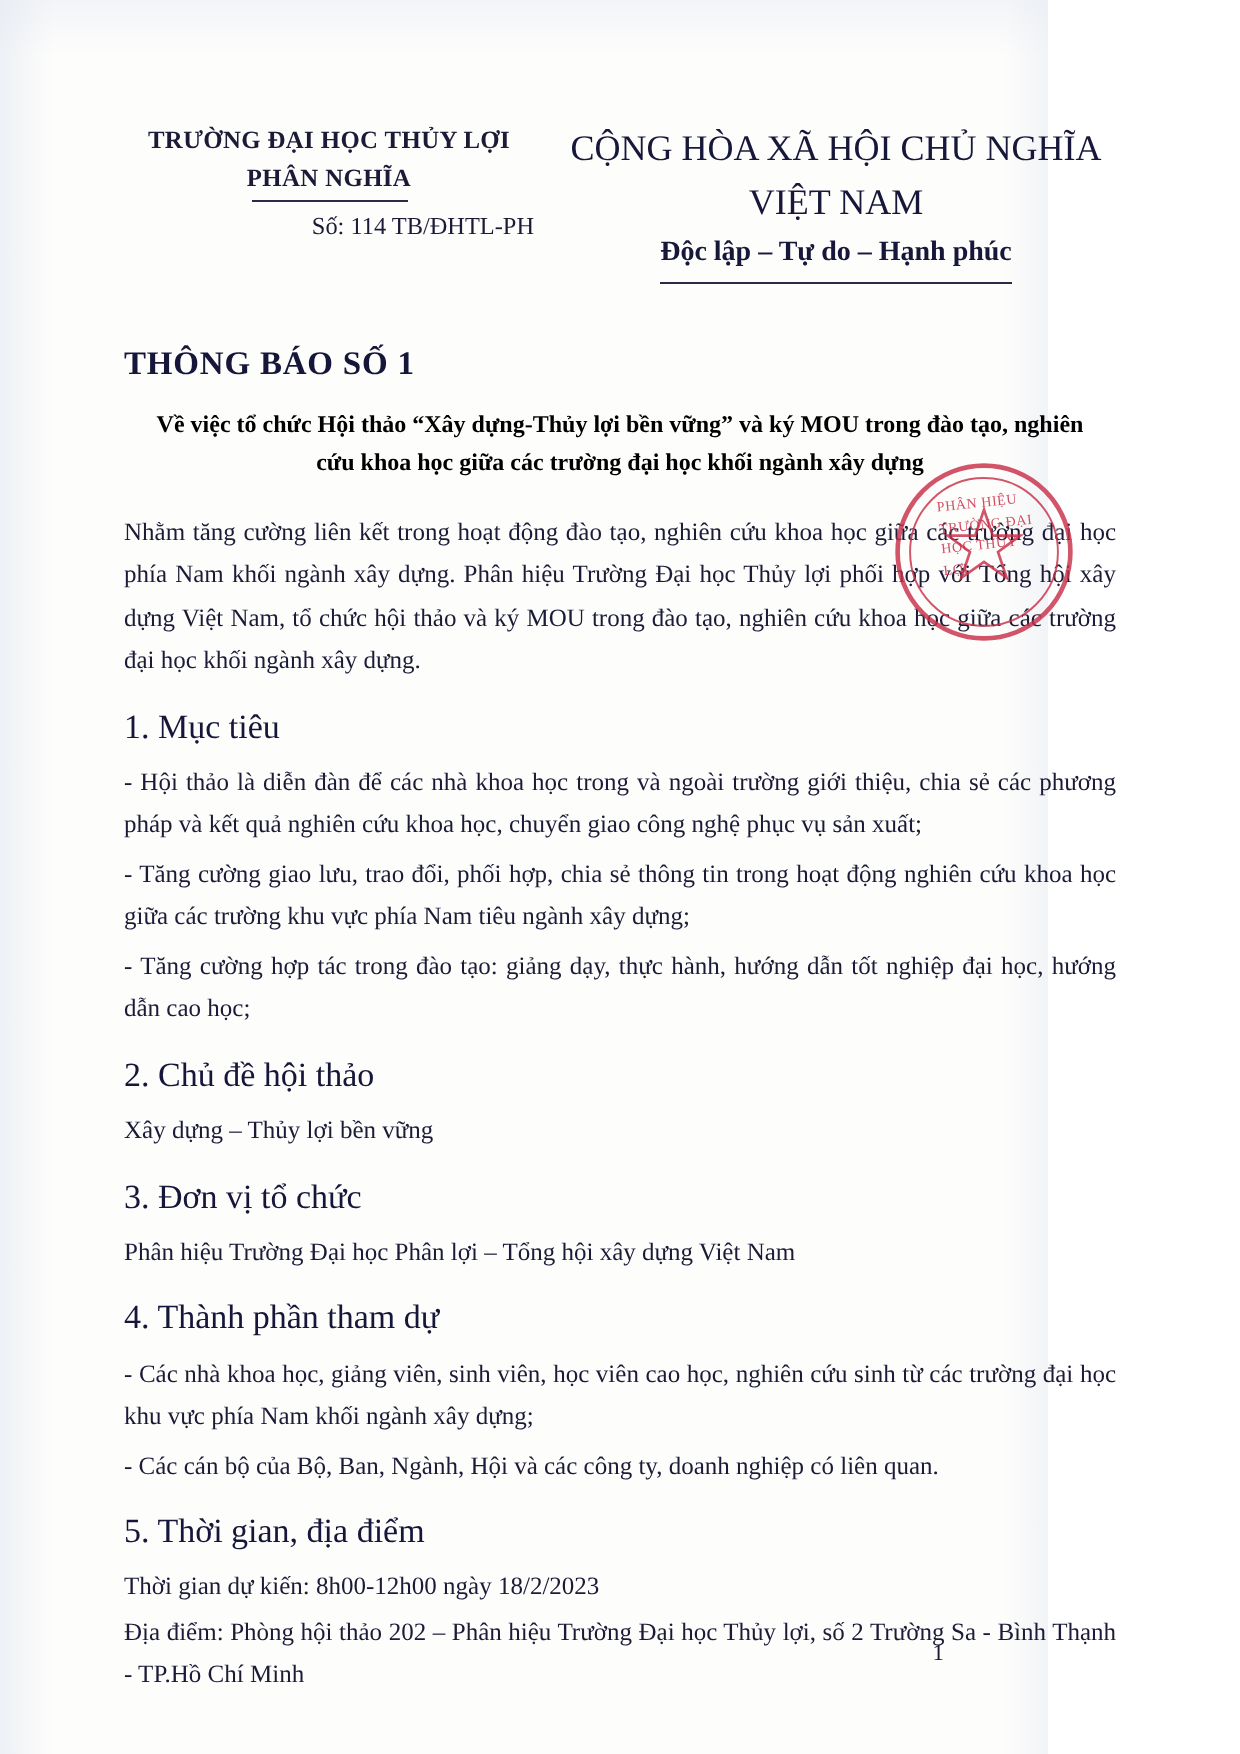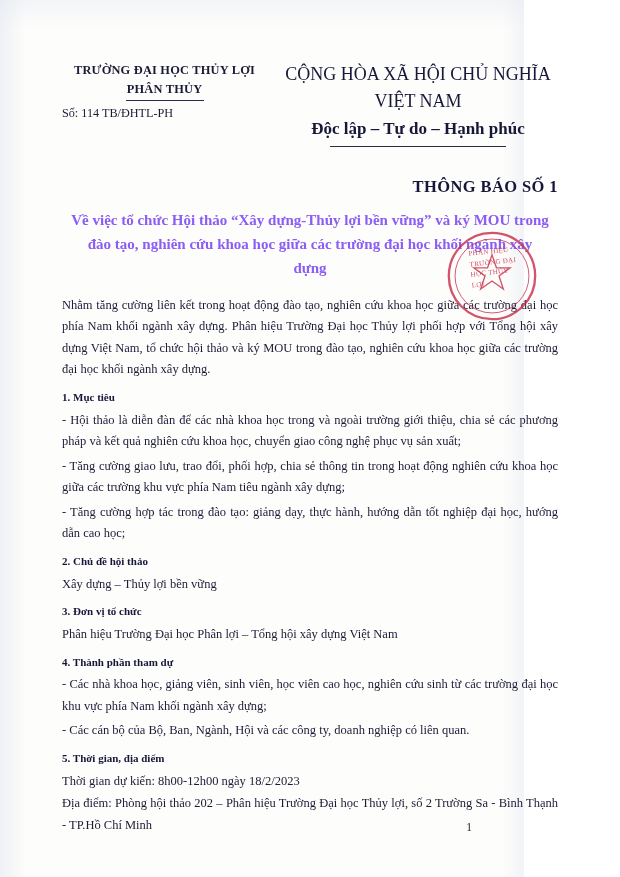--- a/index.html
+++ b/index.html
@@ -61,88 +61,88 @@
     line-height: 1.5;
     color: #1b1b38;
   }
   .nation {
     font-size: 18px;
     font-weight: normal;
     line-height: 1.5;
     color: #17173a;
   }
   .motto {
-    font-size: 17px;
+    font-size: 14px;
     font-weight: bold;
     line-height: 1.7;
     color: #17173a;
   }
   .motto-underline {
     width: 176px;
     height: 1px;
     background: #2a2a4a;
     margin: 2px auto 0 auto;
   }
   .org-underline {
     width: 78px;
     height: 1px;
     background: #2a2a4a;
     margin: 2px auto 0 auto;
   }
   .doc-number {
     font-size: 12.2px;
-    text-align: left;
+    text-align: right;
     margin-top: 5px;
     color: #1b1b38;
   }
   .doc-number .num {
     font-weight: normal;
   }
   .place-date {
     font-size: 12.1px;
     font-style: italic;
     text-align: center;
     margin-top: 24px;
     color: #17173a;
   }
   
   .doc-title {
-    text-align: right;
+    text-align: left;
     font-size: 16.5px;
     font-weight: bold;
     letter-spacing: 0.4px;
     margin-top: 30px;
     color: #16163a;
   }
   .doc-subtitle {
     text-align: center;
-    font-size: 15px;
+    font-size: 12px;
     font-weight: bold;
     line-height: 1.62;
     margin: 11px 8px 0 8px;
-    color: #8b5cf6;
+    color: #000000;
   }
   
   .body {
     margin-top: 14px;
   }
   p.para {
     font-size: 12.5px;
     line-height: 1.72;
     margin: 0 0 3px 0;
     text-align: justify;
     text-justify: inter-word;
     color: #1b1b38;
   }
   p.para.indent {
     text-indent: 0;
   }
   p.sec {
-    font-size: 11px;
-    font-weight: bold;
+    font-size: 17px;
+    font-weight: normal;
     line-height: 1.72;
     margin: 7px 0 3px 0;
     color: #16163a;
   }
   p.tight {
     margin-bottom: 1px;
   }
   .page-number {
     position: absolute;
     right: 52px;
@@ -177,21 +177,21 @@
 </head>
 <body>
 
 <div class="page">
 
   <div class="sheet">
 
     <div class="header">
       <div class="hdr-left">
         <div class="org-name">TRƯỜNG ĐẠI HỌC THỦY LỢI</div>
-        <div class="org-name">PHÂN THỦY</div>
+        <div class="org-name">PHÂN NGHĨA</div>
         <div class="org-underline"></div>
         <div class="doc-number">
           <span>Số:</span>
           <span class="num">114</span>
           <span>TB/ĐHTL-PH</span>
         </div>
       </div>
       <div class="hdr-right">
         <div class="nation">CỘNG HÒA XÃ HỘI CHỦ NGHĨA VIỆT NAM</div>
         <div class="motto">Độc lập – Tự do – Hạnh phúc</div>

